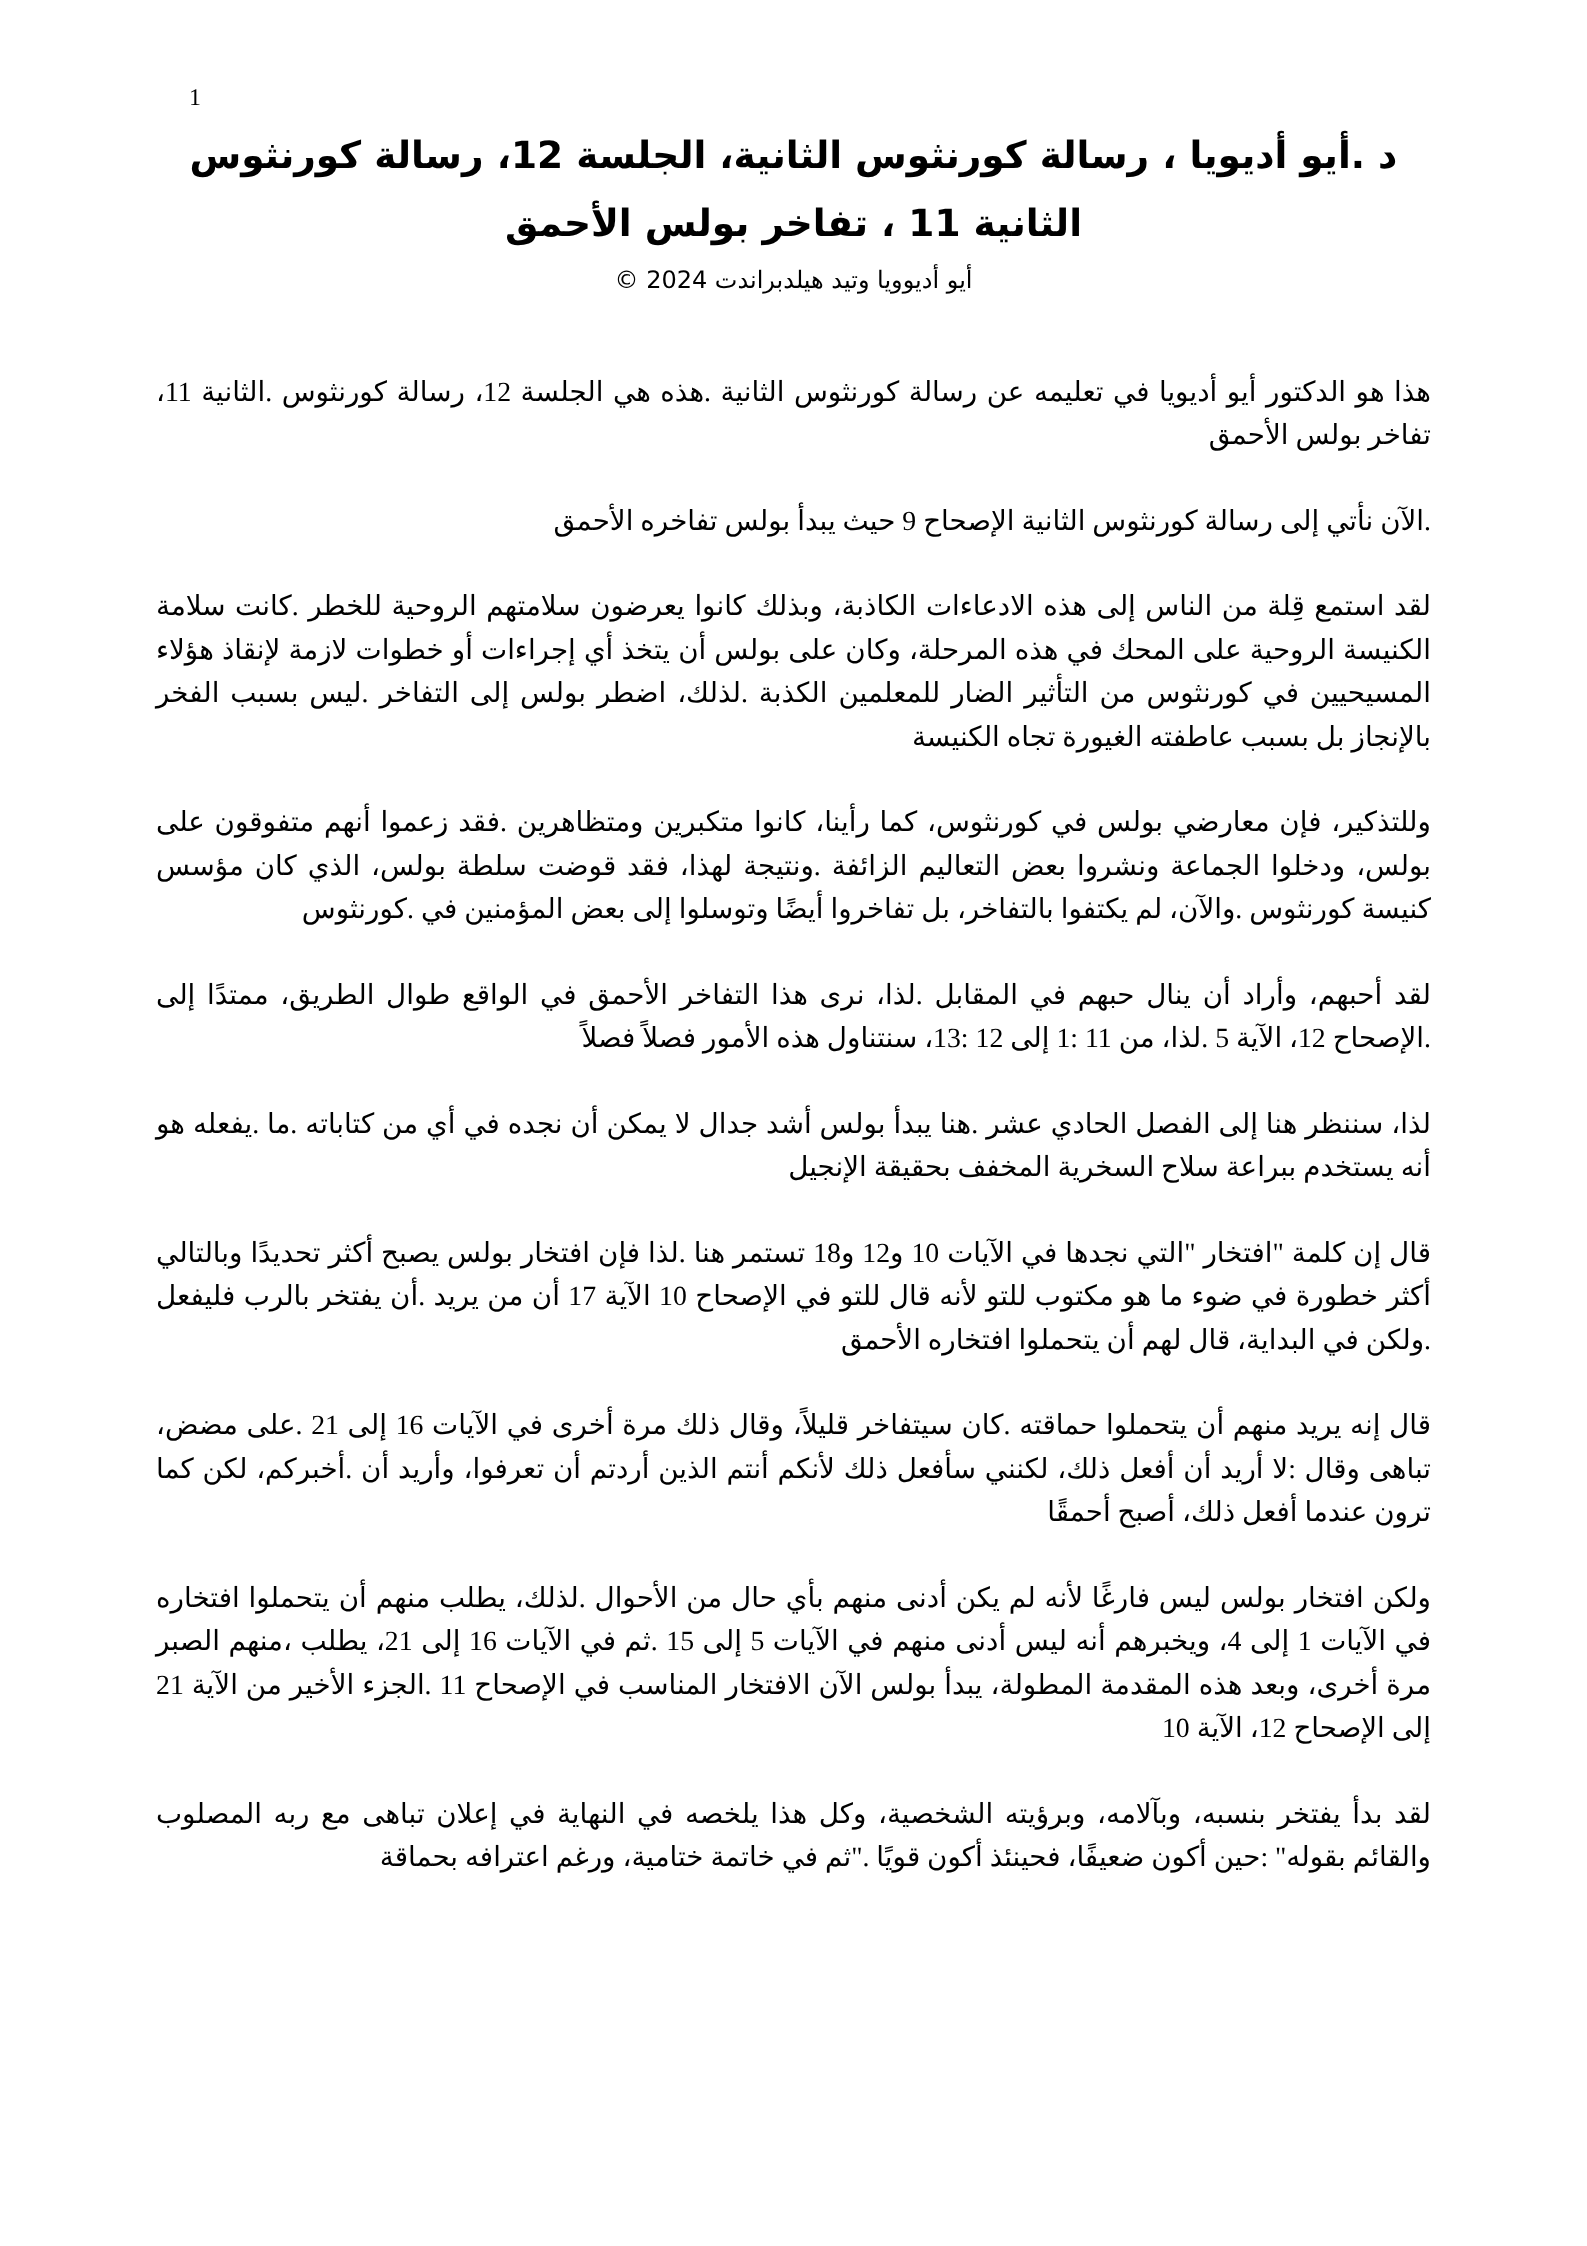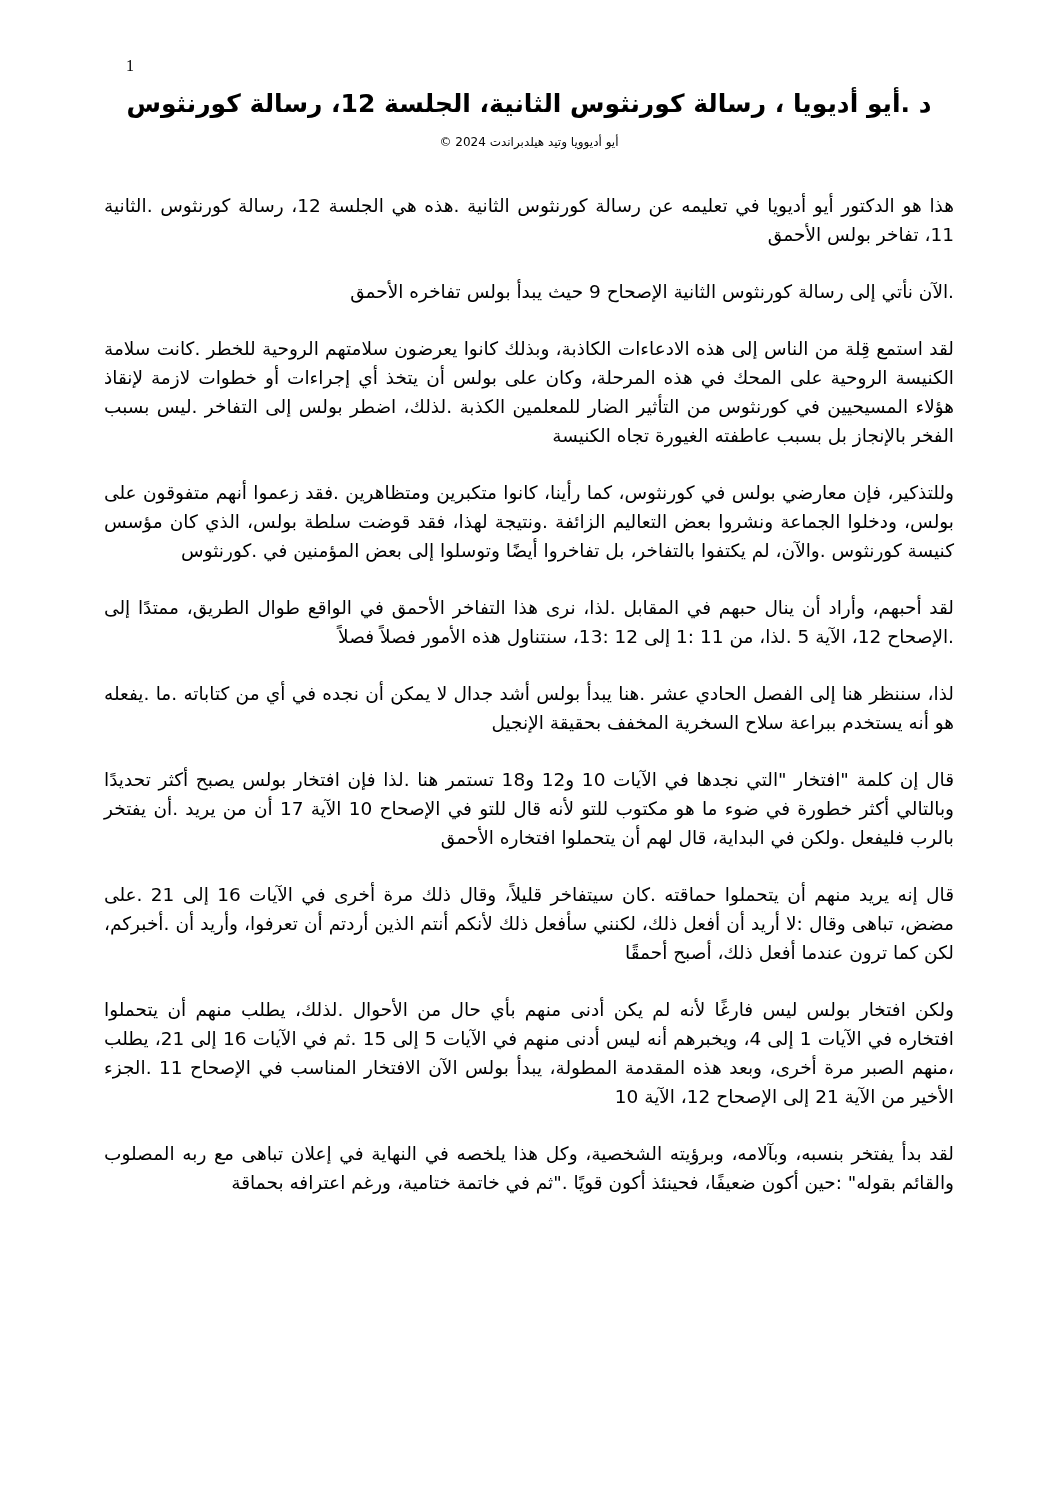--- a/index.html
+++ b/index.html
@@ -38,45 +38,47 @@
     font-size: 25px;
     line-height: 45px;
   }
   .title-line {
     display: block;
   }
   .copyright {
     margin-top: 3px;
     direction: rtl;
     text-align: center;
-    font-size: 12px;
+    font-size: 16px;
     line-height: 26px;
     letter-spacing: 2px;
     font-weight: 400;
   }
   .doc-body {
-    margin-top: 36px;
+    margin-top: 48px;
     direction: rtl;
     font-size: 18.5px;
     line-height: 29px;
     text-align: justify;
+    font-family: Liberation Serif, serif;
   }
   .doc-body p {
     margin: 0 0 28px 0;
   }
 </style>
 </head>
 <body>
 
 <div class="page">
 
   <div class="page-number">1</div>
 
   <div class="title-block">
     <span class="title-line">د .أيو أديويا ، رسالة كورنثوس الثانية، الجلسة 12، رسالة كورنثوس</span>
+    <span class="title-line">الثانية 11 ، تفاخر بولس الأحمق</span>
   </div>
 
   <div class="copyright">أيو أديوويا وتيد هيلدبراندت 2024 ©</div>
 
   <div class="doc-body">
 
   <p>هذا هو الدكتور أيو أديويا في تعليمه عن رسالة كورنثوس الثانية .هذه هي الجلسة 12، رسالة كورنثوس .الثانية 11، تفاخر بولس الأحمق</p>
       <p>.الآن نأتي إلى رسالة كورنثوس الثانية الإصحاح 9 حيث يبدأ بولس تفاخره الأحمق</p>
       <p>لقد استمع قِلة من الناس إلى هذه الادعاءات الكاذبة، وبذلك كانوا يعرضون سلامتهم الروحية للخطر .كانت سلامة الكنيسة الروحية على المحك في هذه المرحلة، وكان على بولس أن يتخذ أي إجراءات أو خطوات لازمة لإنقاذ هؤلاء المسيحيين في كورنثوس من التأثير الضار للمعلمين الكذبة .لذلك، اضطر بولس إلى التفاخر .ليس بسبب الفخر بالإنجاز بل بسبب عاطفته الغيورة تجاه الكنيسة</p>
       <p>وللتذكير، فإن معارضي بولس في كورنثوس، كما رأينا، كانوا متكبرين ومتظاهرين .فقد زعموا أنهم متفوقون على بولس، ودخلوا الجماعة ونشروا بعض التعاليم الزائفة .ونتيجة لهذا، فقد قوضت سلطة بولس، الذي كان مؤسس كنيسة كورنثوس .والآن، لم يكتفوا بالتفاخر، بل تفاخروا أيضًا وتوسلوا إلى بعض المؤمنين في .كورنثوس</p>

